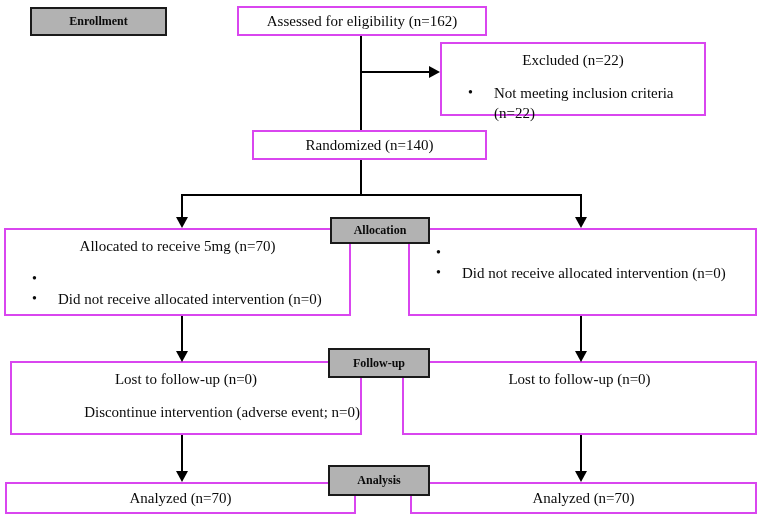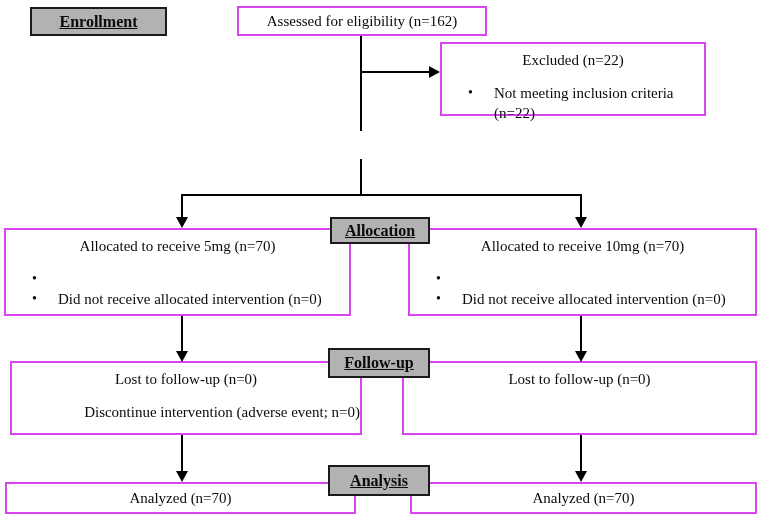--- a/index.html
+++ b/index.html
@@ -29,23 +29,22 @@
   }
   .stage-label {
     position: absolute;
     background: #b2b2b2;
     border: 2px solid #1a1a1a;
     box-sizing: border-box;
     display: flex;
     align-items: center;
     justify-content: center;
     font-weight: bold;
-    font-size: 16px;
+    font-size: 12px;
     z-index: 5;
-    text-decoration: underline;
   }
   .line {
     position: absolute;
     background: #000000;
     z-index: 1;
   }
   .arrow-down {
     position: absolute;
     width: 0; height: 0;
     border-left: 6px solid transparent;
@@ -113,38 +112,38 @@
   <div class="box" style="left:440px; top:42px; width:266px; height:74px;">
     <div class="box-title">Excluded (n=22)</div>
     <div class="bullet-list">
       <div class="bullet-row">
         <span class="bullet-dot">•</span>
         <span>Not meeting inclusion criteria (n=22)</span>
       </div>
     </div>
   </div>
 
+  <div class="box center" style="left:252px; top:130px; width:235px; height:30px;">Randomized (n=140)</div>
 
   <div class="stage-label" style="left:330px; top:217px; width:100px; height:27px;">Allocation</div>
 
   <div class="box" style="left:4px; top:228px; width:347px; height:88px;">
     <div class="box-title">Allocated to receive 5mg (n=70)</div>
     <div class="bullet-list">
       <div class="bullet-row">
         <span class="bullet-dot">•</span>
       </div>
       <div class="bullet-row">
         <span class="bullet-dot">•</span>
         <span>Did not receive allocated intervention (n=0)</span>
       </div>
     </div>
   </div>
 
   <div class="box" style="left:408px; top:228px; width:349px; height:88px;">
-    <div class="box-title">Allocated to receive 10mg (n=70)</div>
     <div class="bullet-list">
       <div class="bullet-row">
         <span class="bullet-dot">•</span>
       </div>
       <div class="bullet-row">
         <span class="bullet-dot">•</span>
         <span>Did not receive allocated intervention (n=0)</span>
       </div>
     </div>
   </div>

